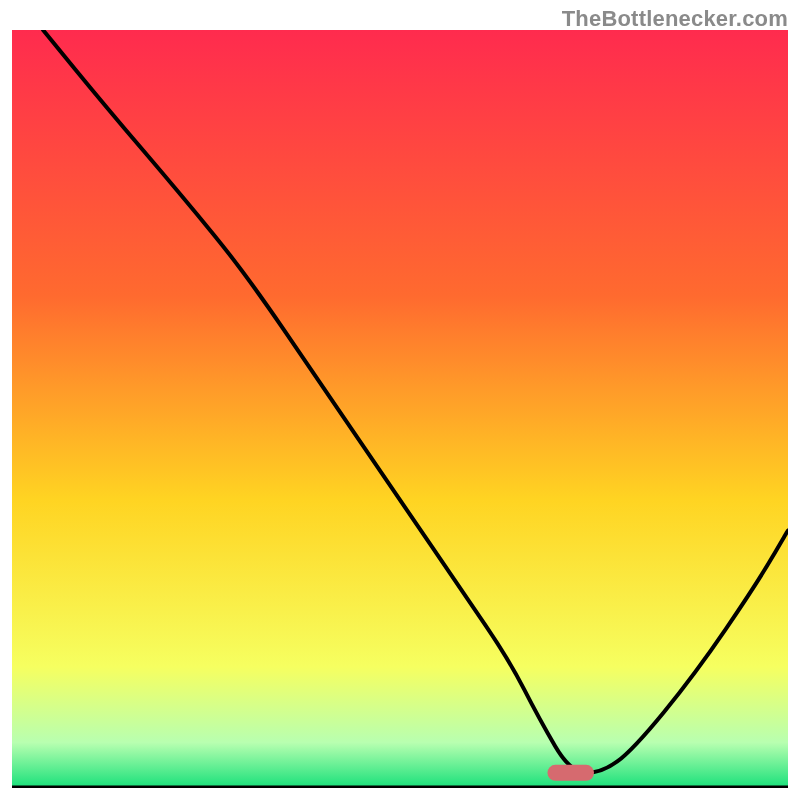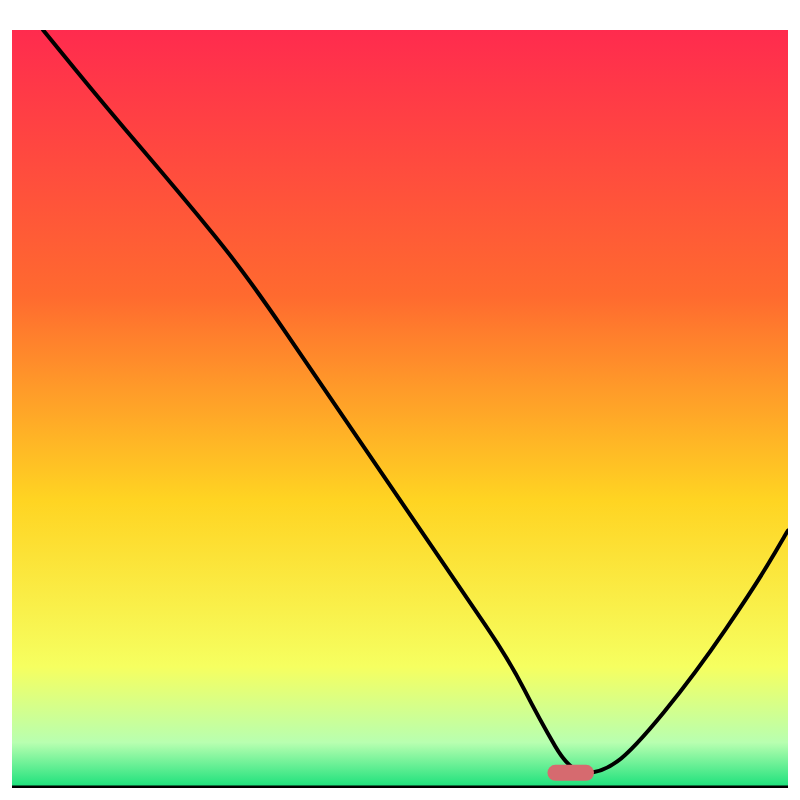--- a/index.html
+++ b/index.html
@@ -32,20 +32,21 @@
     top: 30px;
     width: 776px;
     height: 758px;
   }
   svg { display: block; }
 </style>
 </head>
 <body>
 
 <div class="container">
+  <div class="attribution">TheBottlenecker.com</div>
 
   <div class="plot">
     <svg id="chart-svg" viewBox="0 0 776 758" width="776" height="758">
       <defs>
         <linearGradient id="bg-grad" x1="0" y1="0" x2="0" y2="1">
           <stop id="g0" offset="0%" stop-color="#ff2b4e"></stop>
           <stop id="g1" offset="35%" stop-color="#ff6a2f"></stop>
           <stop id="g2" offset="62%" stop-color="#ffd422"></stop>
           <stop id="g3" offset="84%" stop-color="#f6ff60"></stop>
           <stop id="g4" offset="94%" stop-color="#b8ffb0"></stop>

